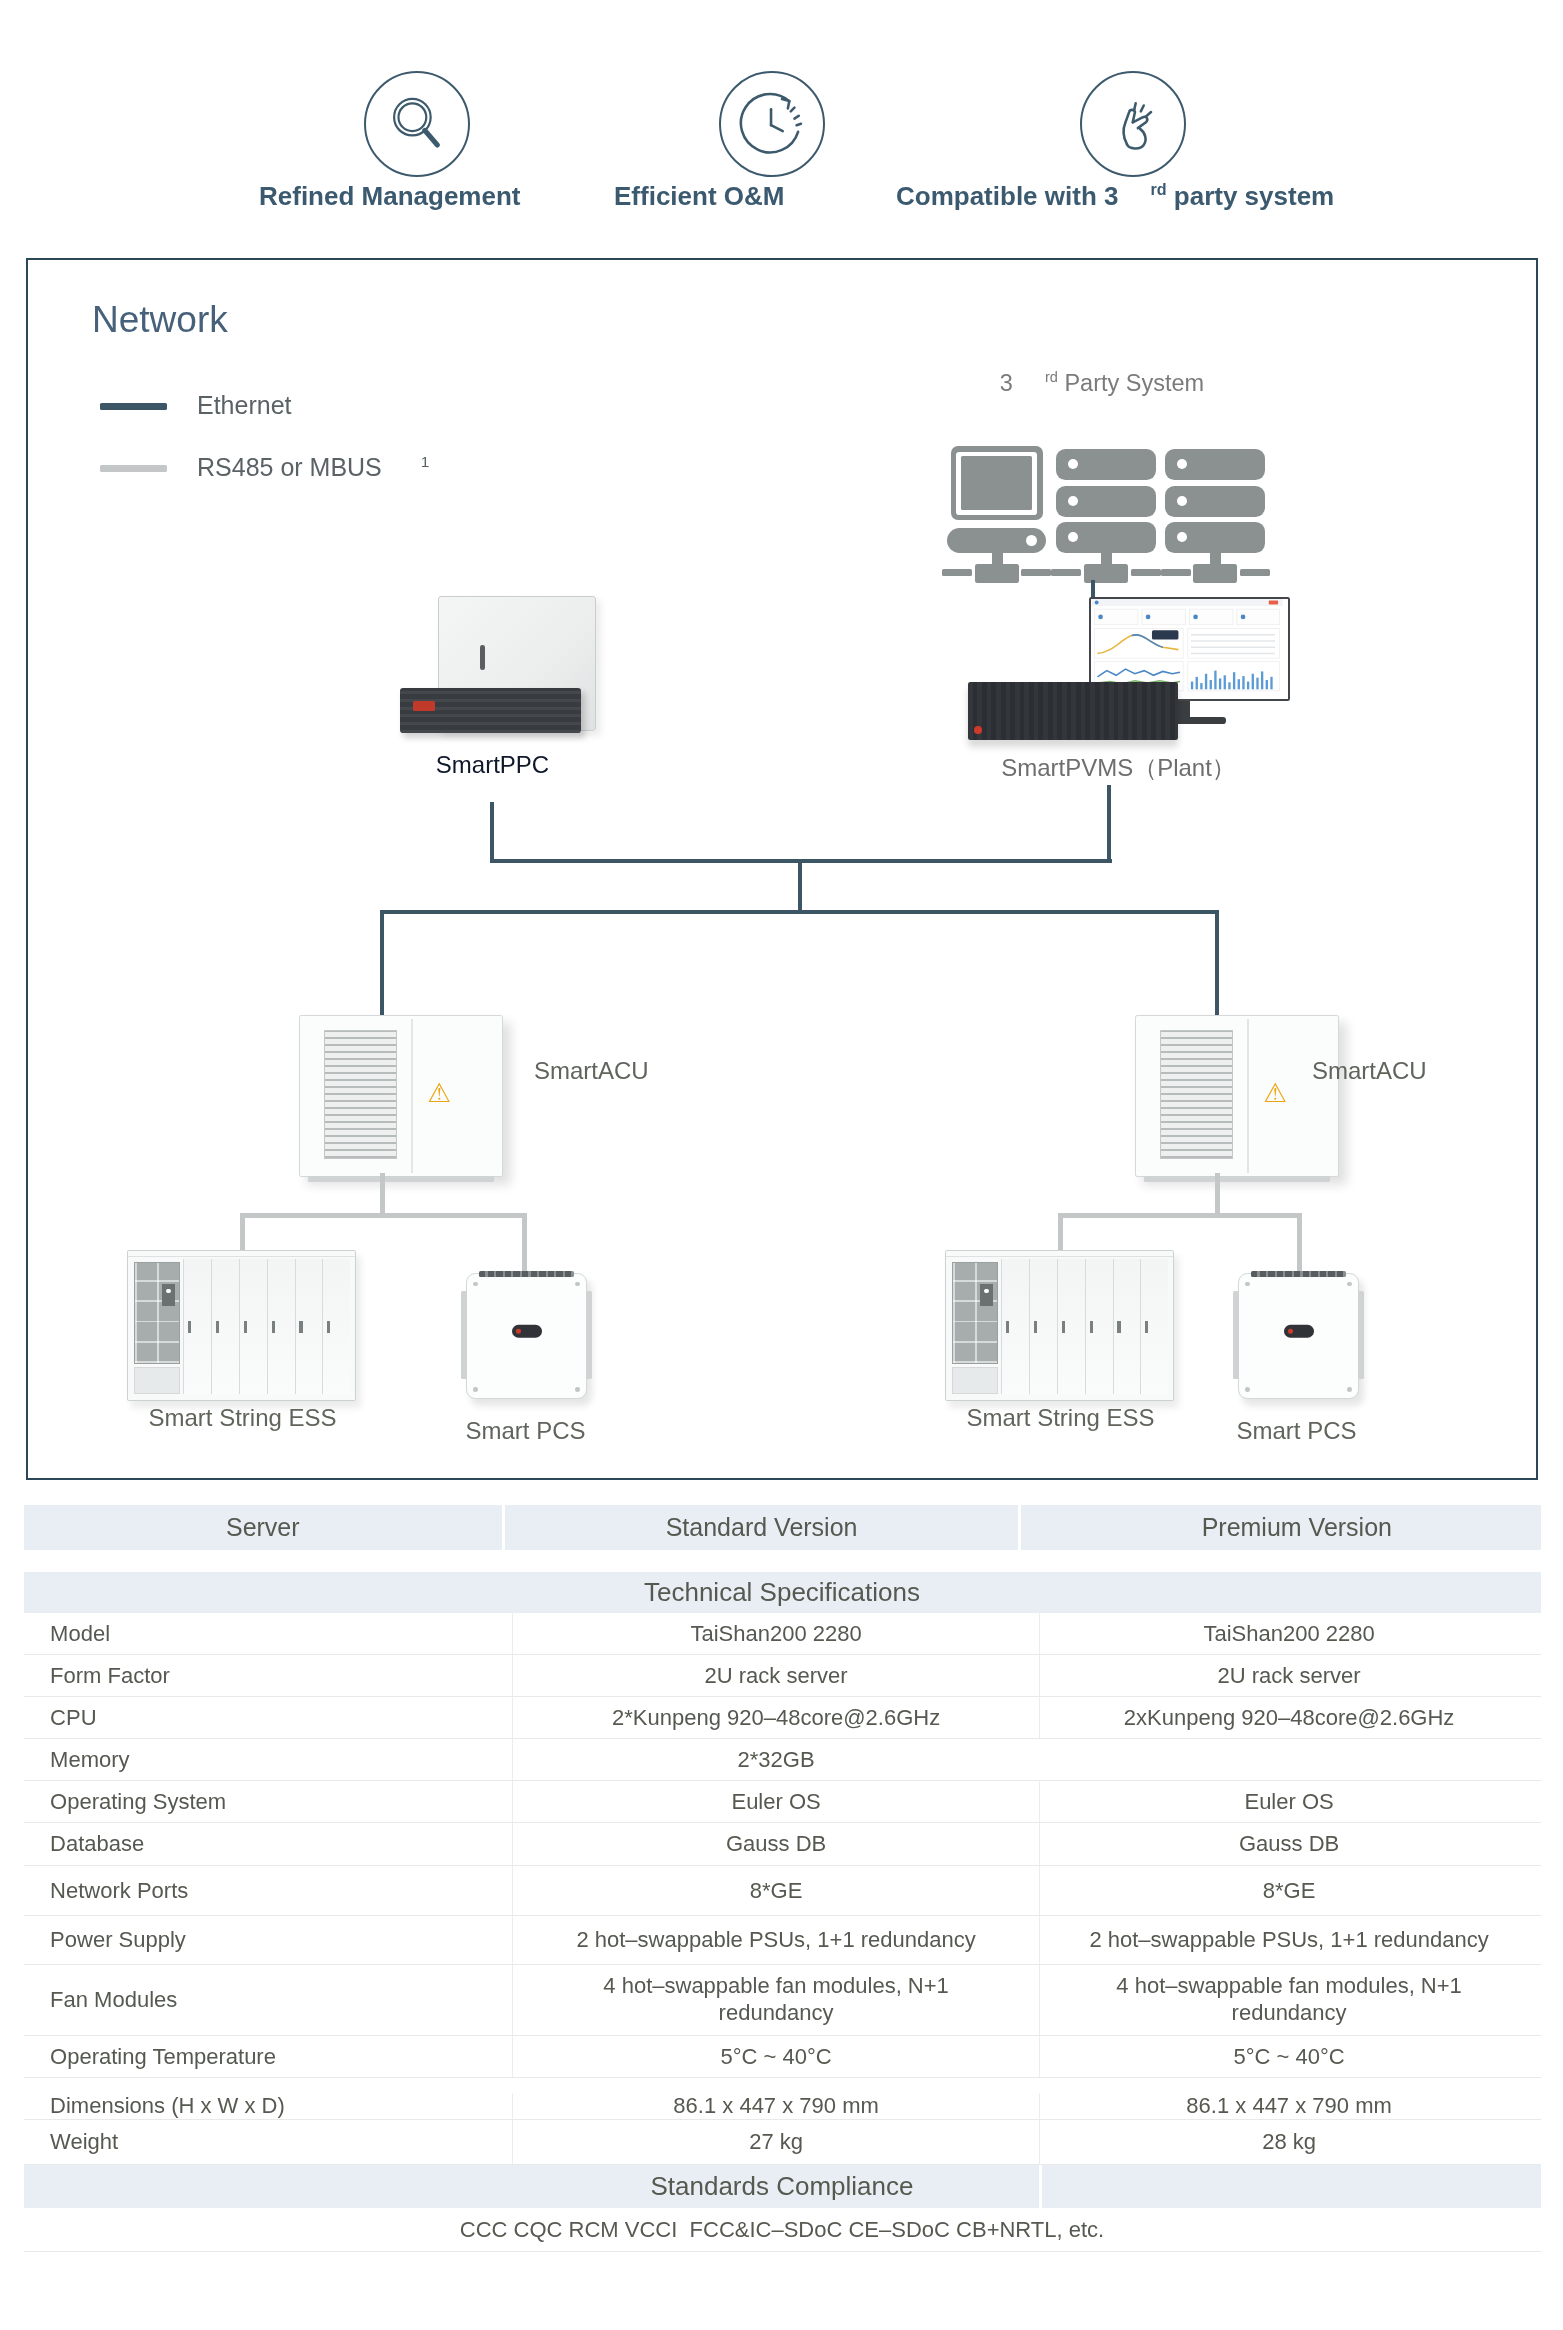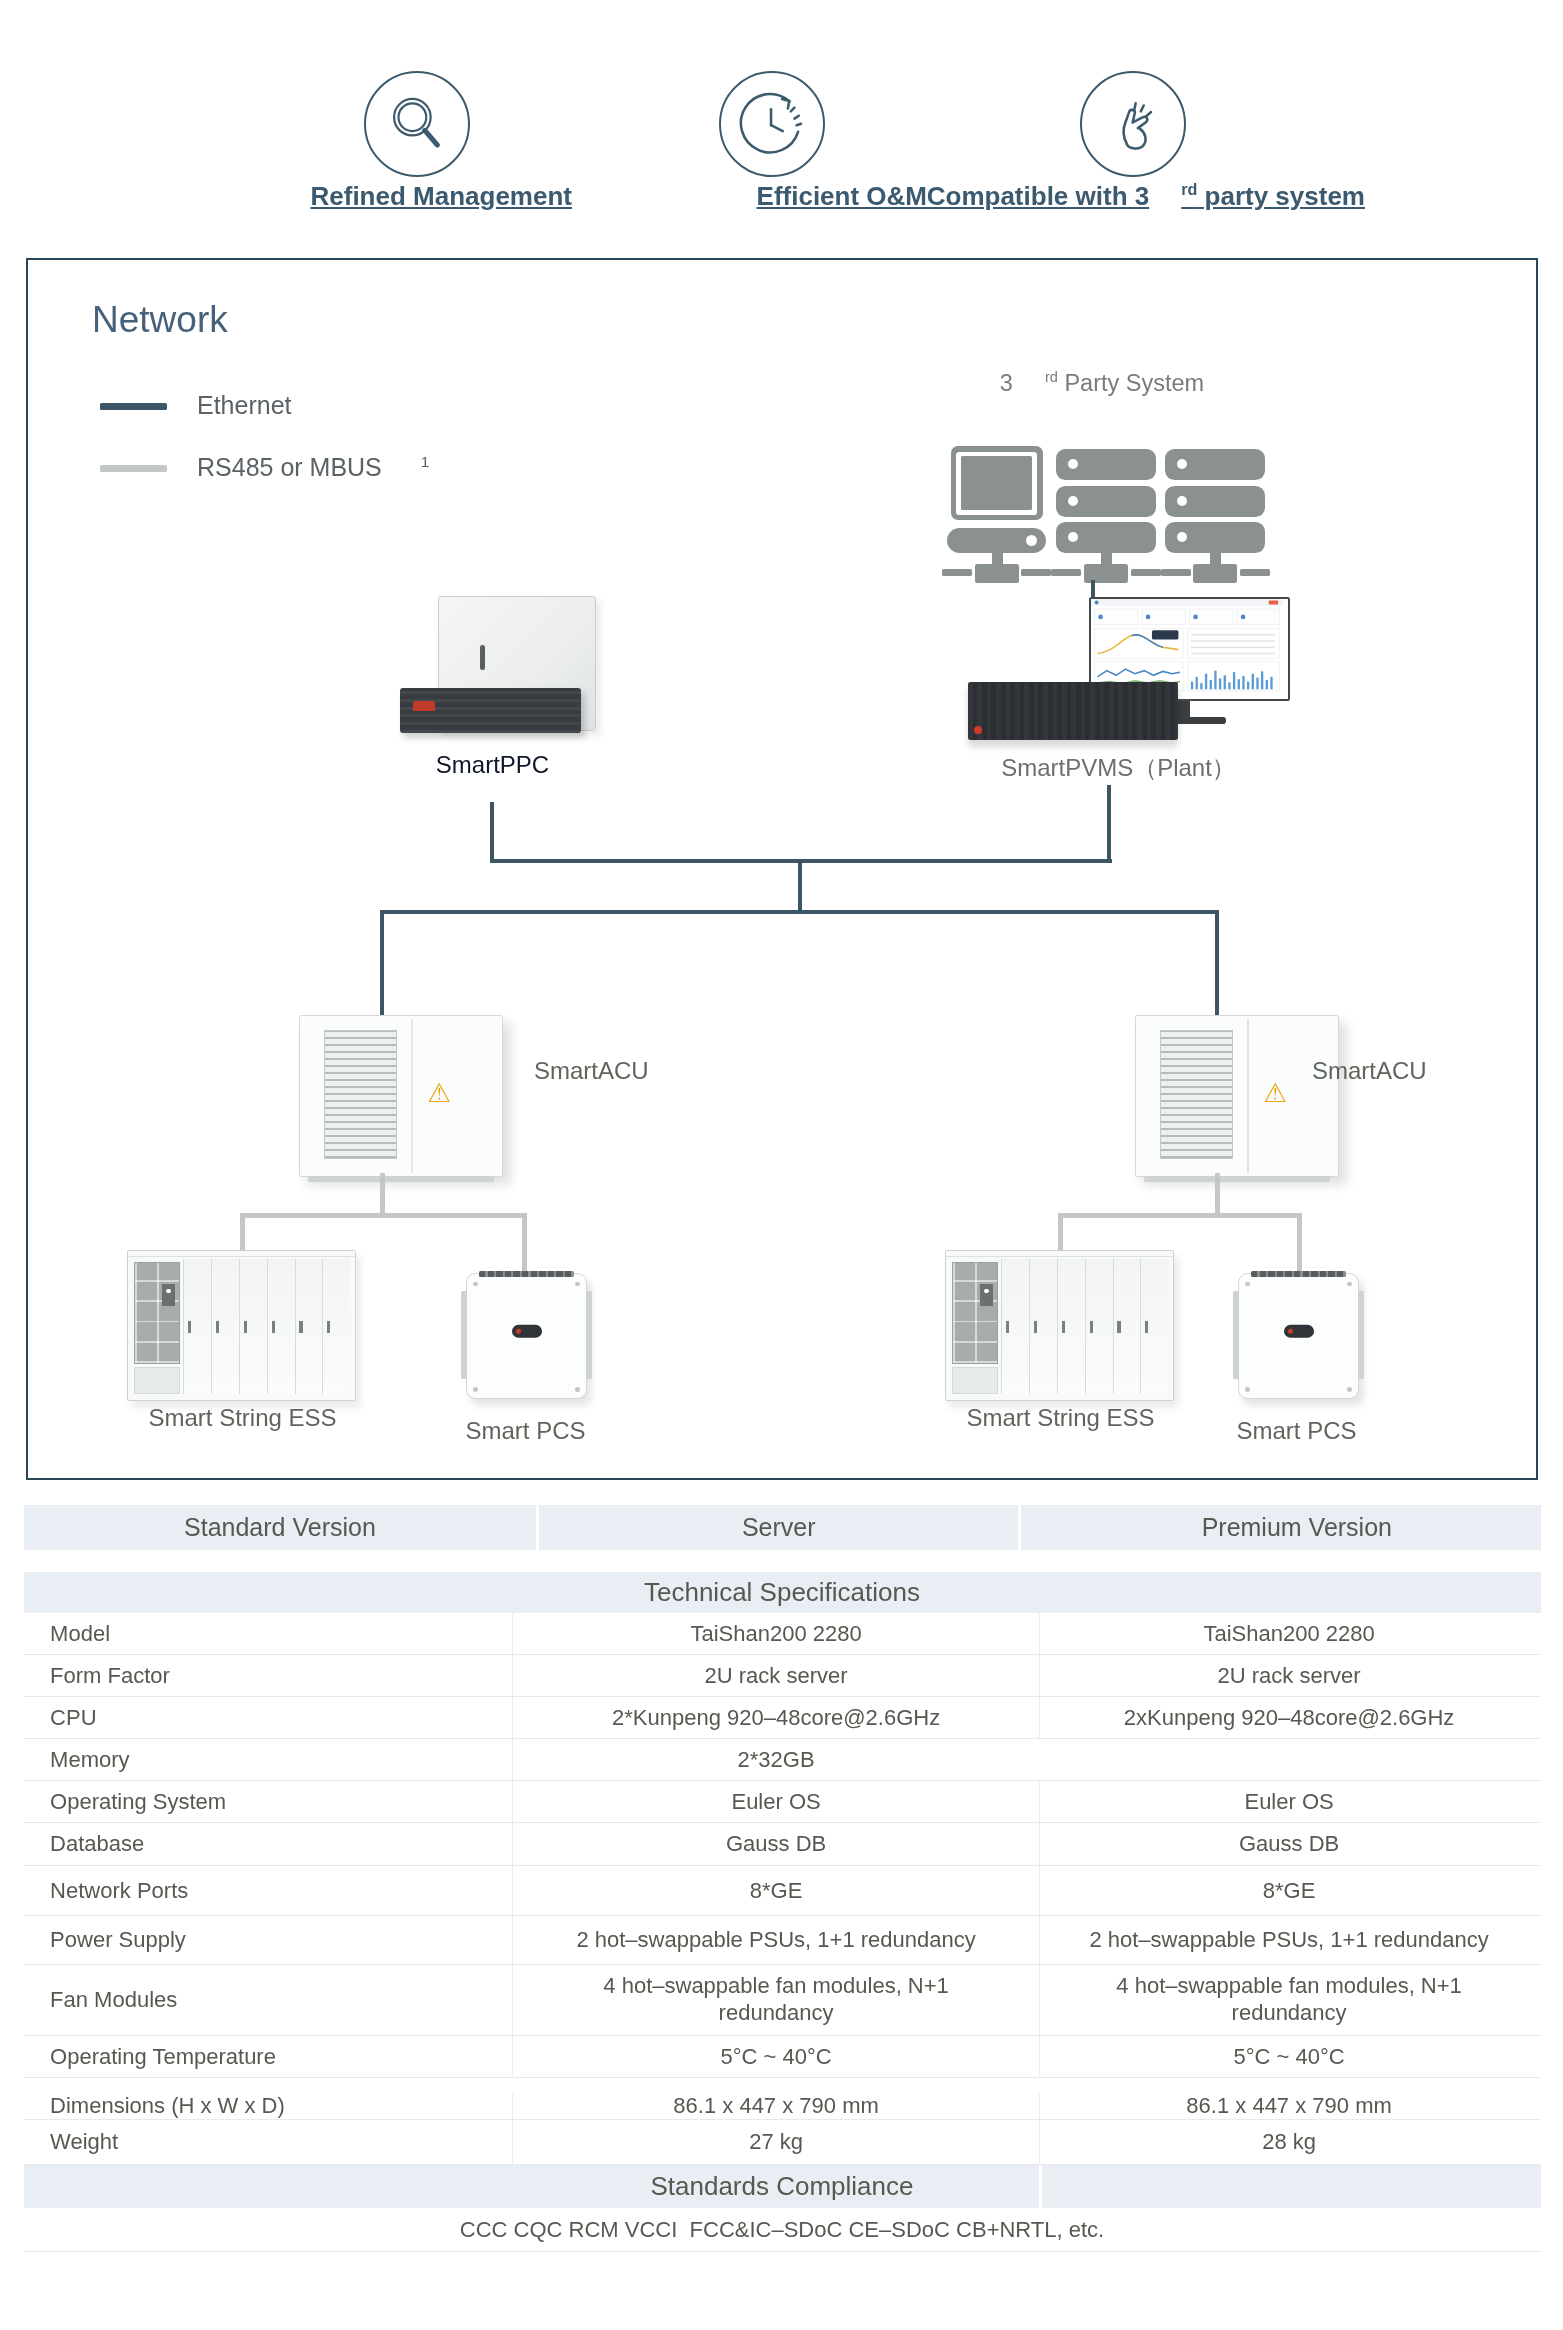--- a/index.html
+++ b/index.html
@@ -3,21 +3,21 @@
 <meta charset="utf-8">
 <style>
   html,body{margin:0;padding:0;background:#fff;}
   .page{position:relative;width:1564px;height:2330px;background:#ffffff;
         font-family:"Liberation Sans", sans-serif;color:#55594f;overflow:hidden;}
 
   
   .feature-circle{position:absolute;width:102px;height:102px;border:2.3px solid #3d5a6d;border-radius:50%;
                   display:flex;align-items:center;justify-content:center;background:#fff;}
   .feature-label{position:absolute;top:178px;height:36px;font-size:26px;font-weight:bold;color:#3b5a70;
-                 display:flex;align-items:center;justify-content:flex-end;white-space:nowrap;text-decoration:underline;}
+                 display:flex;align-items:center;justify-content:flex-start;white-space:nowrap;}
   sup.sm{font-size:0.62em;vertical-align:super;padding-left:32px;}
 
   
   .network-panel{position:absolute;left:26px;top:258px;width:1508px;height:1218px;border:2.3px solid #2b4858;background:#fff;}
   .panel-title{position:absolute;left:92px;top:299px;font-size:37px;font-weight:500;color:#466179;}
   .legend-swatch{position:absolute;width:67px;height:7px;border-radius:1.6px;}
   .legend-label{position:absolute;font-size:25px;color:#5a6266;white-space:nowrap;}
   .node-label{position:absolute;font-size:24px;color:#60655c;white-space:nowrap;}
   .node-label.center{display:flex;justify-content:center;}
   .wire{position:absolute;}
@@ -390,22 +390,22 @@
       <div class="screw" style="right:6.3px;top:7.8px;"></div>
     <div class="screw" style="left:6.3px;bottom:6.3px;"></div>
       <div class="screw" style="right:6.3px;bottom:6.3px;"></div>
   </div>
   <div class="node-label center" style="left:1179px;top:1417px;width:235px;">
     <span>Smart PCS</span>
   </div>
 
   <div class="spec-table">
     <div class="thead">
+      <div class="hc hc1">Server</div>
       <div class="hc hc2">Standard Version</div>
-      <div class="hc hc1">Server</div>
       <div class="hc hc3">Premium Version</div>
     </div>
     <div class="tspacer"></div>
     <div class="band">Technical Specifications</div>
 
     <div class="trow" style="height:41px;">
       <div class="c lab">Model</div>
       <div class="c val v1">TaiShan200 2280</div>
       <div class="c val v2">TaiShan200 2280</div>
     </div>

